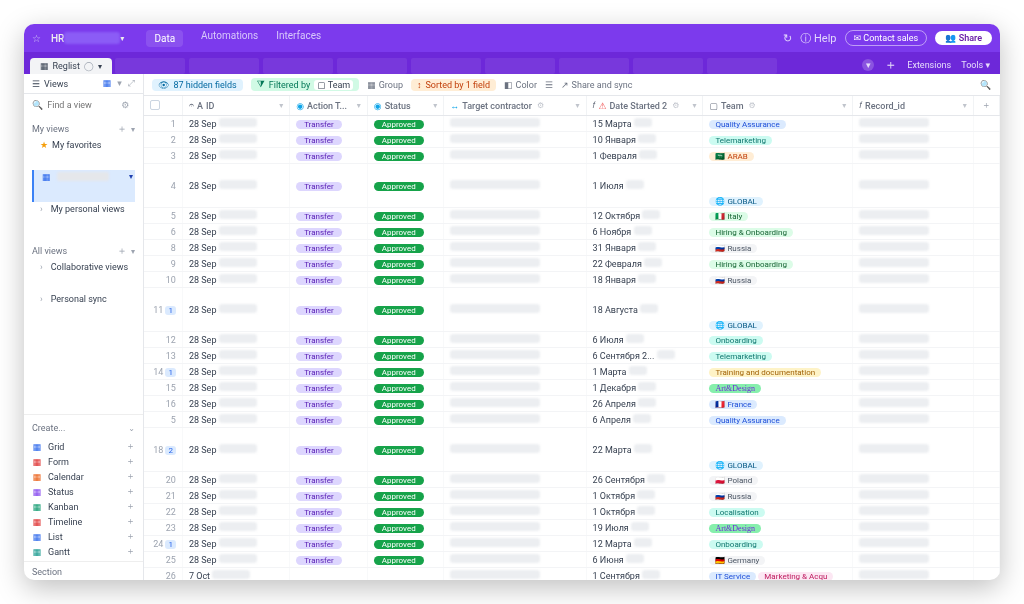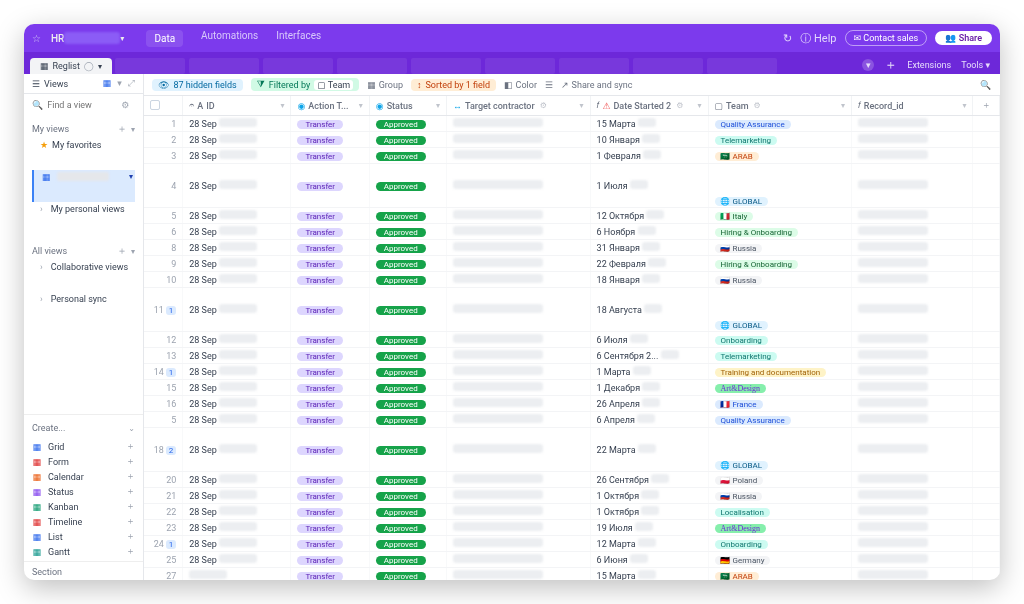--- a/index.html
+++ b/index.html
@@ -559,20 +559,31 @@
     <td>28 Sep <span class="blurcell" style="width:38px;"></span></td>
     <td><span class="action-pill">Transfer</span></td>
     <td><span class="status-pill">Approved</span></td>
     <td><span class="blurcell" style="width:90px;"></span></td>
     <td>6 Июня <span class="blurcell" style="width:18px;"></span></td>
     <td><span class="team-pill team-gray"><span class="flag">🇩🇪</span>Germany</span></td>
     <td><span class="blurcell" style="width:70px;"></span></td>
     <td></td>
               </tr>
               <tr>
+    <td class="rownum">26</td>
+    <td>7 Oct <span class="blurcell" style="width:38px;"></span></td>
+    <td></td>
+    <td></td>
+    <td><span class="blurcell" style="width:90px;"></span></td>
+    <td>1 Сентября <span class="blurcell" style="width:18px;"></span></td>
+    <td><span class="team-pill team-blue">IT Service</span> <span class="team-pill team-pink">Marketing &amp; Acqu</span></td>
+    <td><span class="blurcell" style="width:70px;"></span></td>
+    <td></td>
+              </tr>
+              <tr>
     <td class="rownum">27</td>
     <td> <span class="blurcell" style="width:38px;"></span></td>
     <td><span class="action-pill">Transfer</span></td>
     <td><span class="status-pill">Approved</span></td>
     <td><span class="blurcell" style="width:90px;"></span></td>
     <td>15 Марта <span class="blurcell" style="width:18px;"></span></td>
     <td><span class="team-pill team-orange"><span class="flag">🇸🇦</span>ARAB</span></td>
     <td><span class="blurcell" style="width:70px;"></span></td>
     <td></td>
               </tr>

